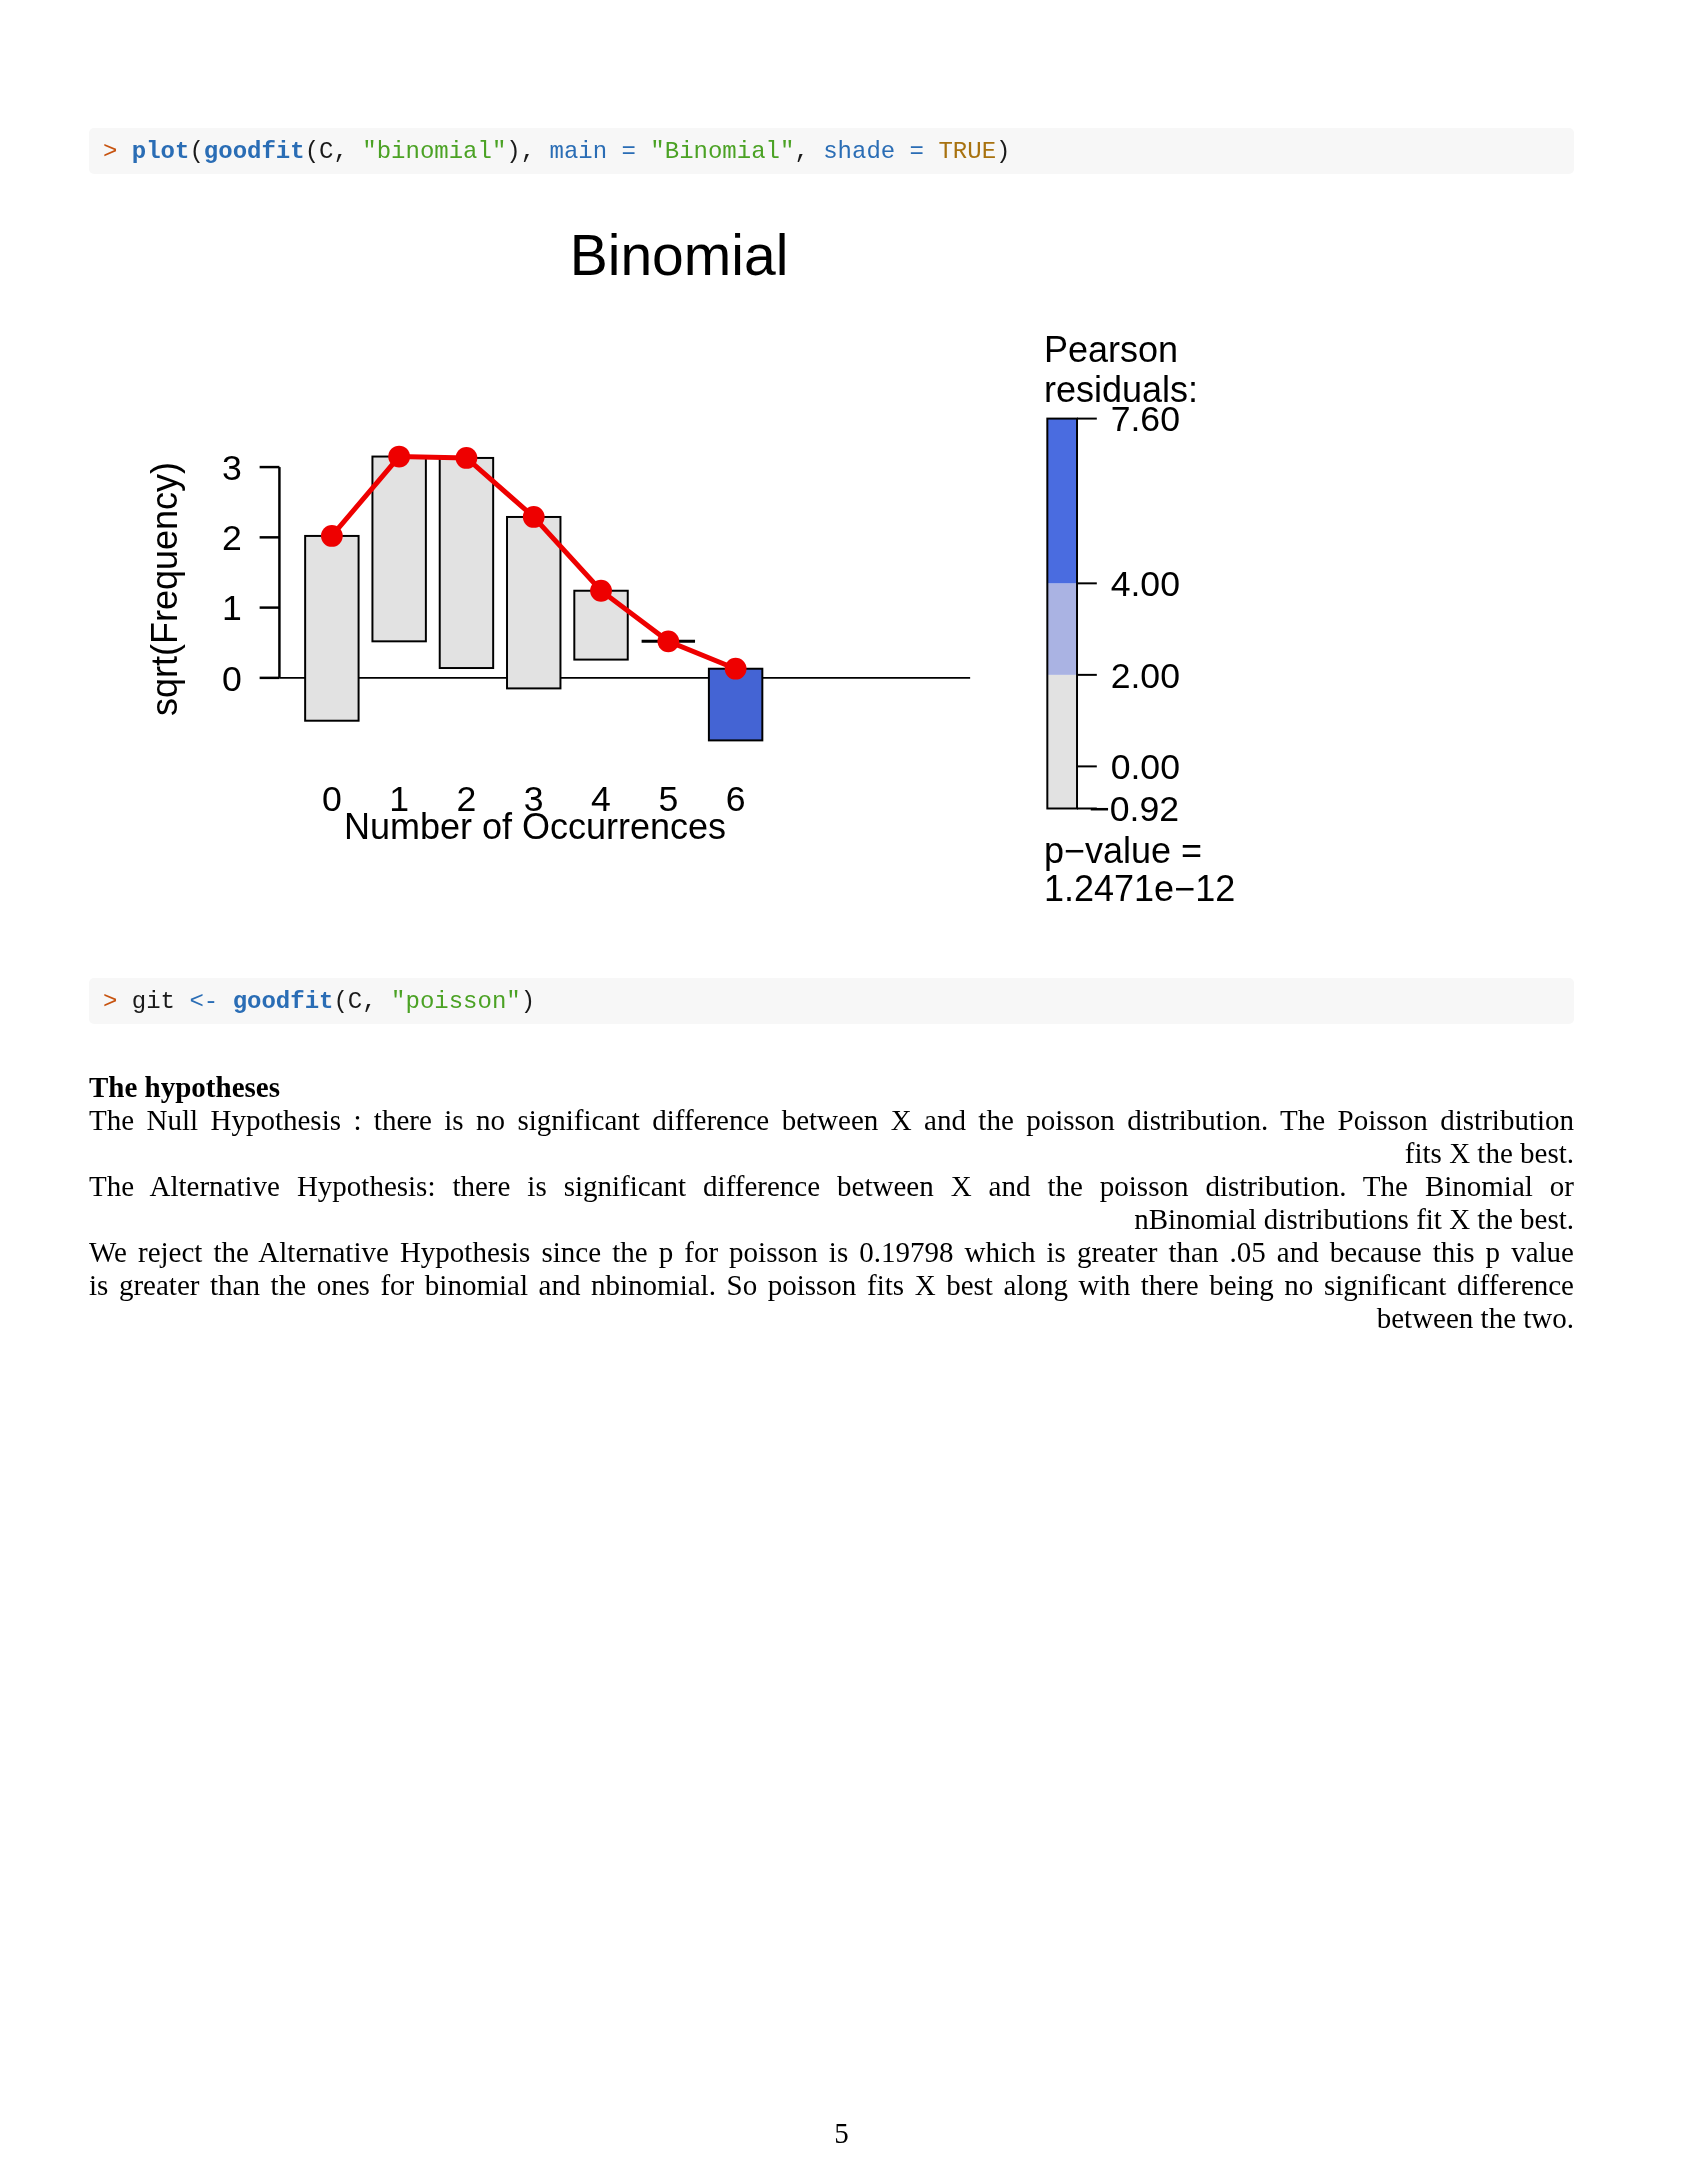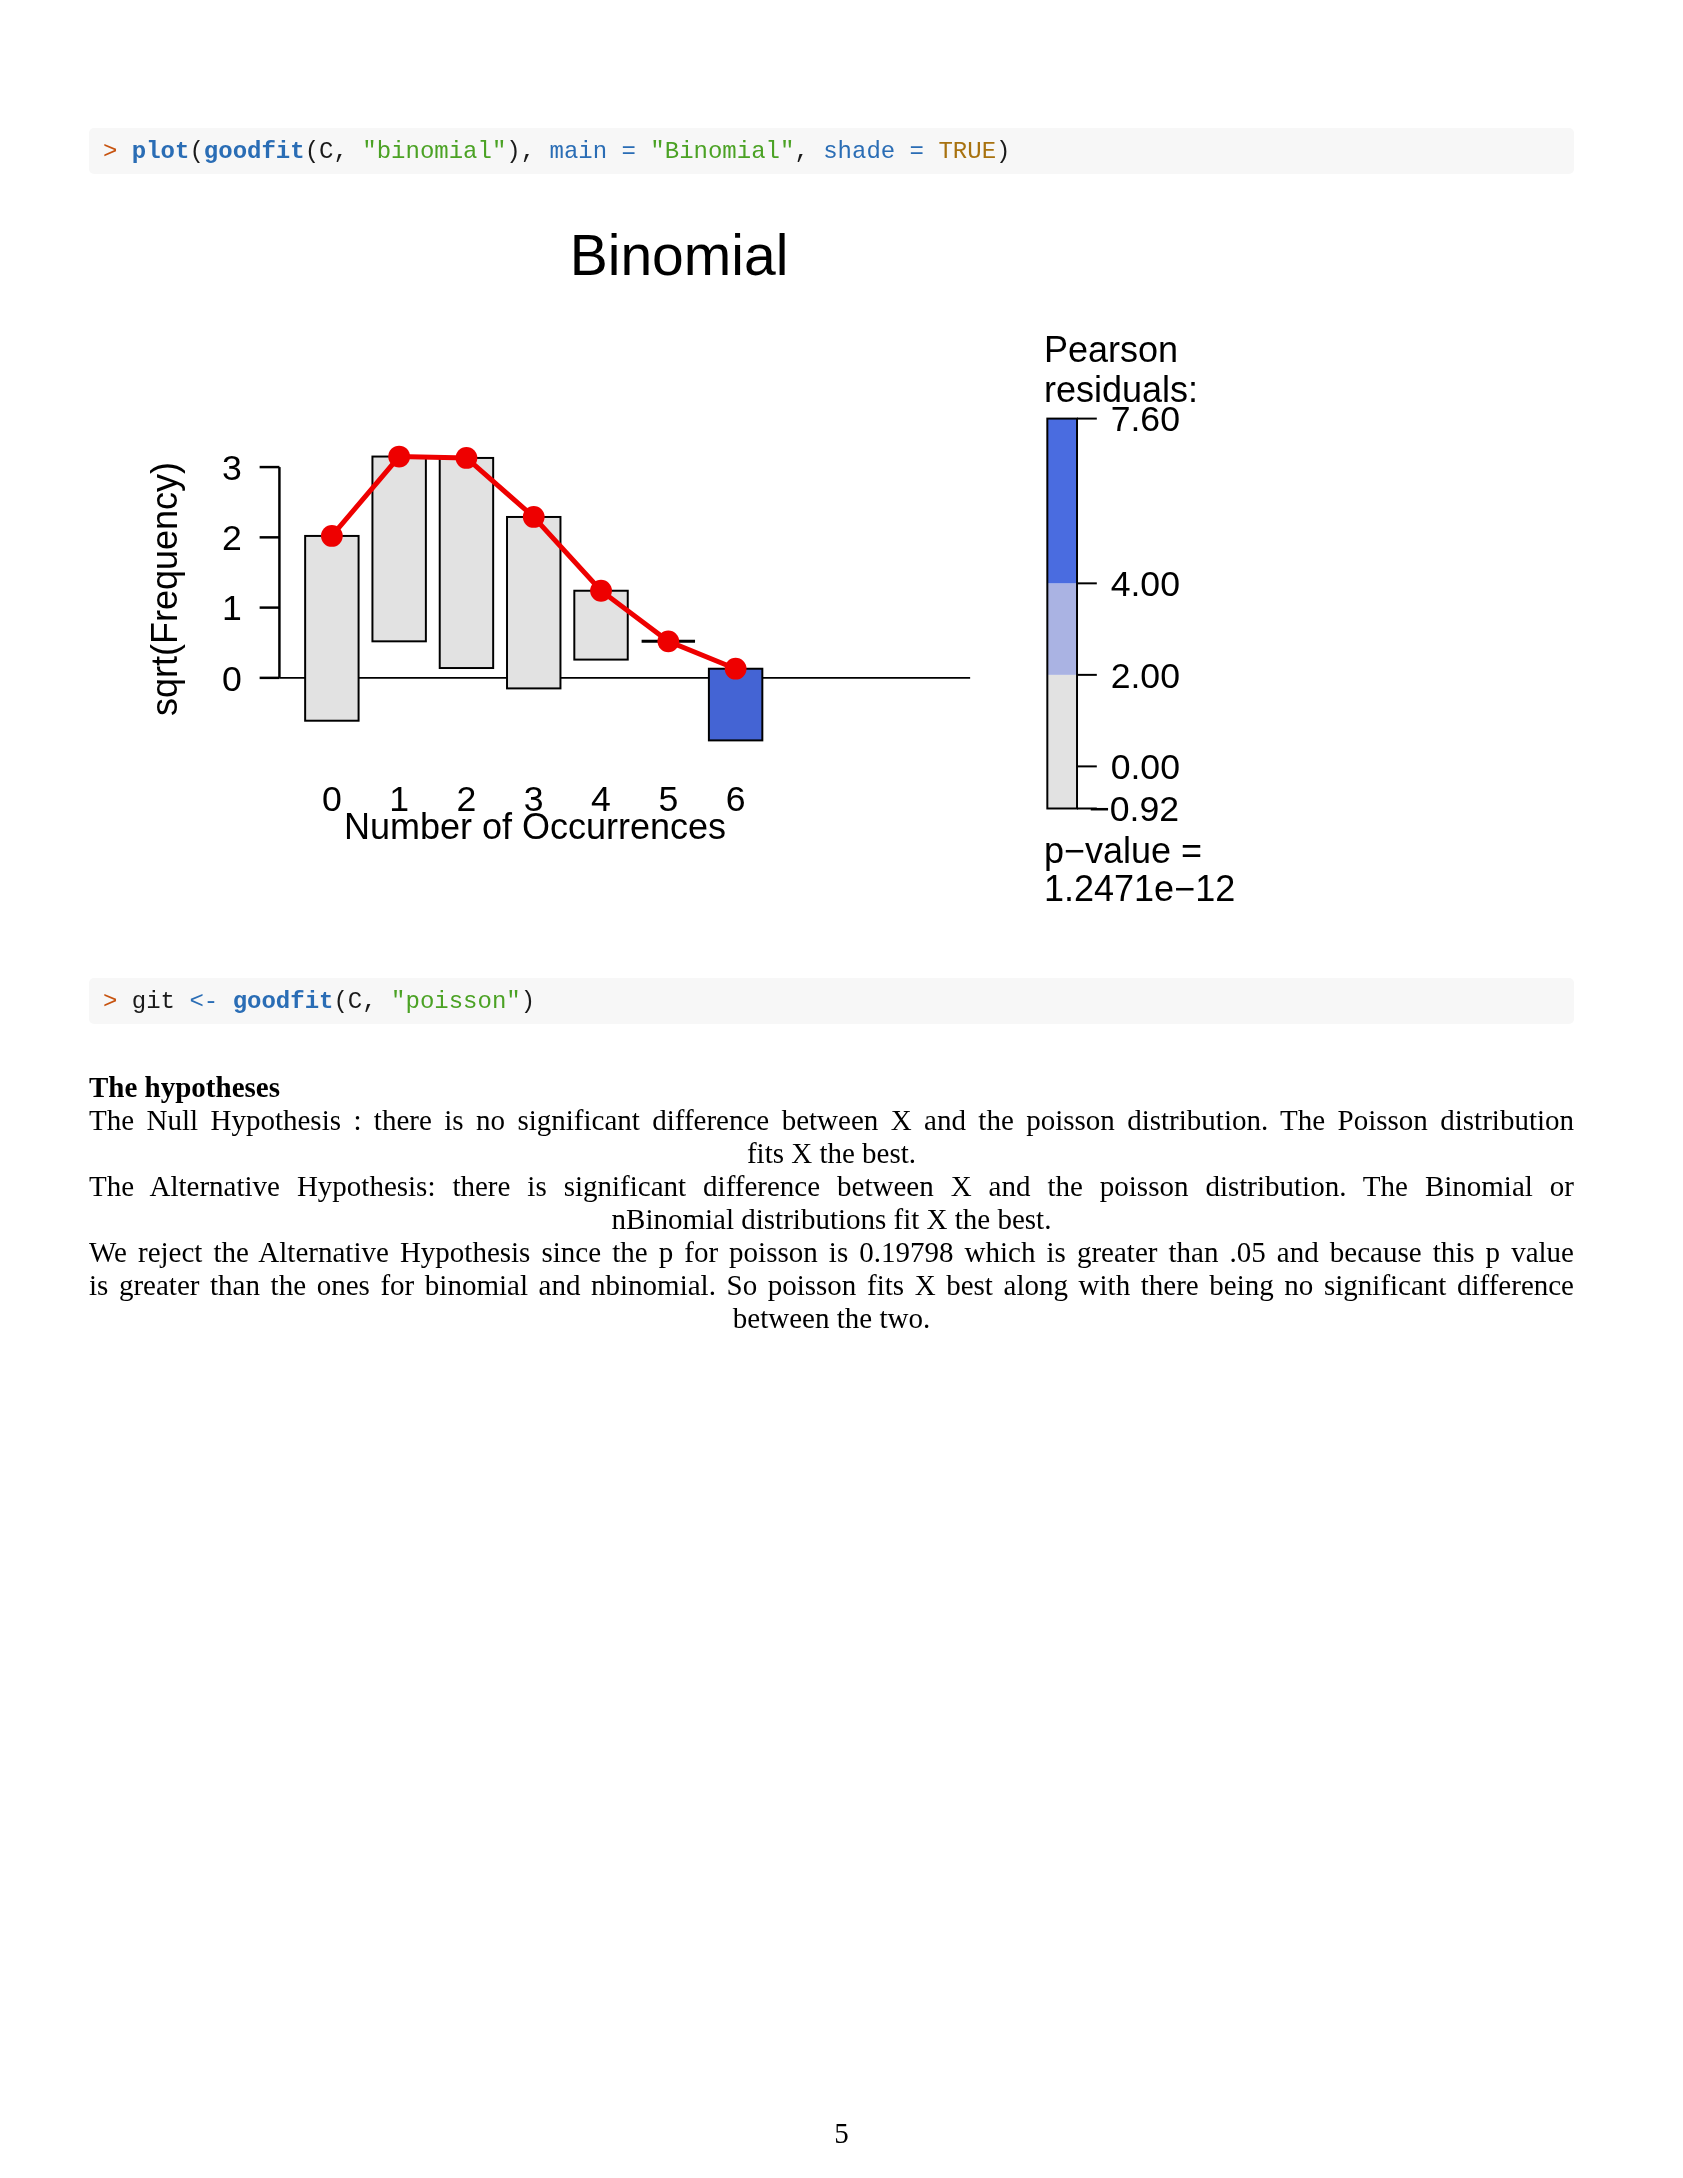--- a/index.html
+++ b/index.html
@@ -12,21 +12,21 @@
              font-size:24px;white-space:pre;}
   .codeblock span{font-weight:bold;}
   .chart-text{font-family:"Liberation Sans",sans-serif;color:#000;}
   .title{font-size:57px;transform:translateX(-50%);white-space:nowrap;}
   .ylab{font-size:36px;transform:translate(-50%,-50%) rotate(-90deg);white-space:nowrap;}
   .xlab{font-size:36px;transform:translateX(-50%);white-space:nowrap;}
   .legtitle{font-size:36px;line-height:40px;white-space:nowrap;}
   .legfoot{font-size:36px;line-height:38px;white-space:nowrap;}
   .hyp{position:absolute;left:89px;top:1071px;width:1485px;font-size:29px;line-height:33px;}
   .hyp .heading{font-weight:bold;}
-  .hline{text-align:center;}
+  .hline{text-align:right;}
   .hline.stretch{text-align:justify;text-align-last:justify;}
   .pagenum{position:absolute;left:0;width:1683px;top:2117px;text-align:center;font-size:29px;}
   svg{position:absolute;left:0;top:0;}
 </style>
 </head>
 <body>
 
 <div class="page">
 
   <div class="codeblock" style="top:128px;"><span style="color: rgb(199, 83, 15); font-weight: normal;">&gt; </span><span style="color: rgb(42, 109, 181); font-weight: bold;">plot</span><span style="color: rgb(26, 26, 26); font-weight: normal;">(</span><span style="color: rgb(42, 109, 181); font-weight: bold;">goodfit</span><span style="color: rgb(26, 26, 26); font-weight: normal;">(C, </span><span style="color: rgb(75, 162, 36); font-weight: normal;">"binomial"</span><span style="color: rgb(26, 26, 26); font-weight: normal;">), </span><span style="color: rgb(42, 109, 181); font-weight: normal;">main</span><span style="color: rgb(42, 109, 181); font-weight: normal;"> = </span><span style="color: rgb(75, 162, 36); font-weight: normal;">"Binomial"</span><span style="color: rgb(26, 26, 26); font-weight: normal;">, </span><span style="color: rgb(42, 109, 181); font-weight: normal;">shade</span><span style="color: rgb(42, 109, 181); font-weight: normal;"> = </span><span style="color: rgb(168, 114, 15); font-weight: normal;">TRUE</span><span style="color: rgb(26, 26, 26); font-weight: normal;">)</span></div>

